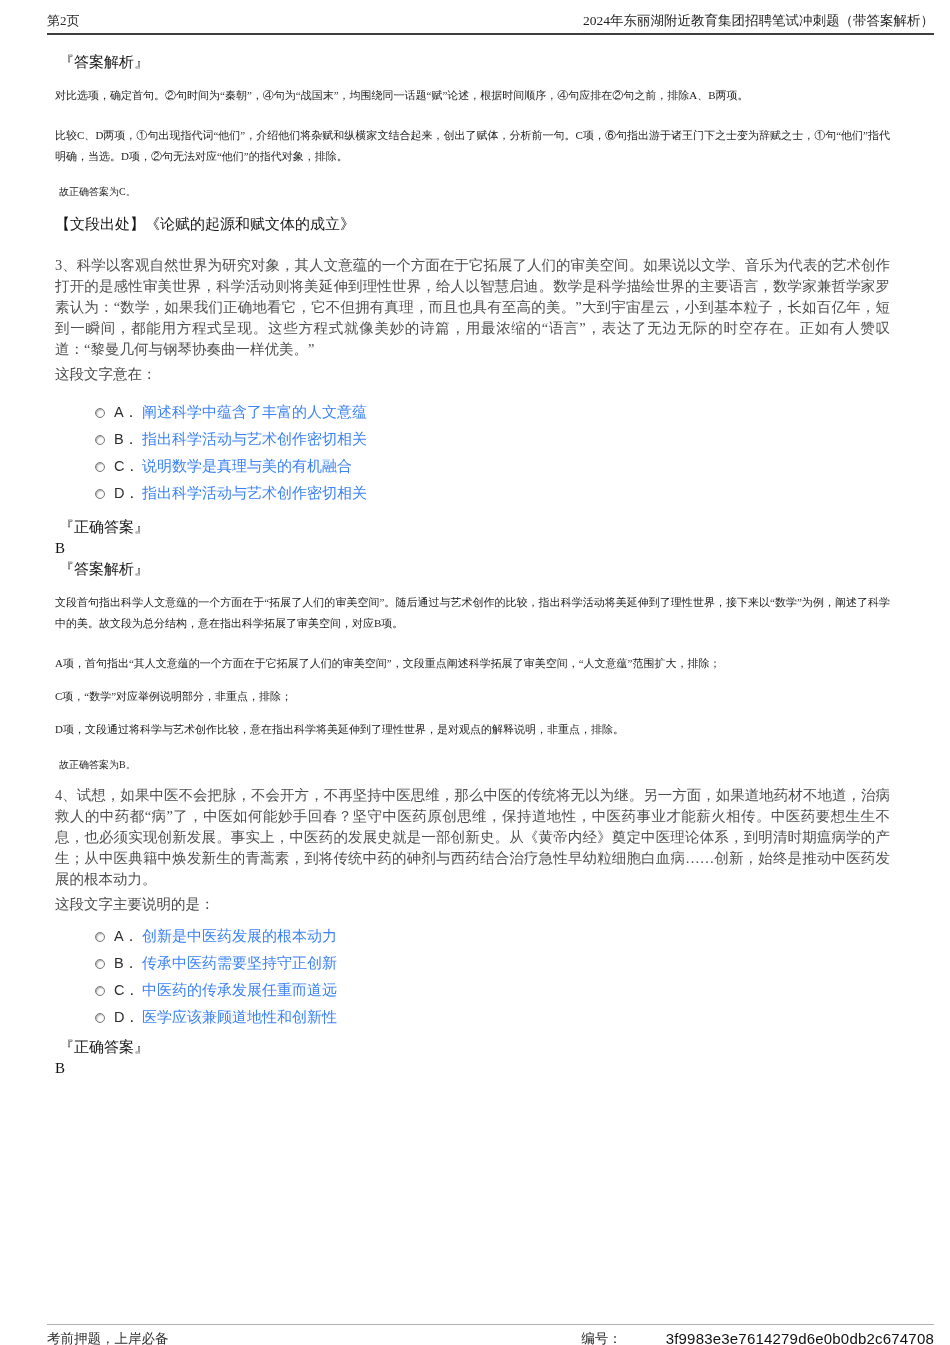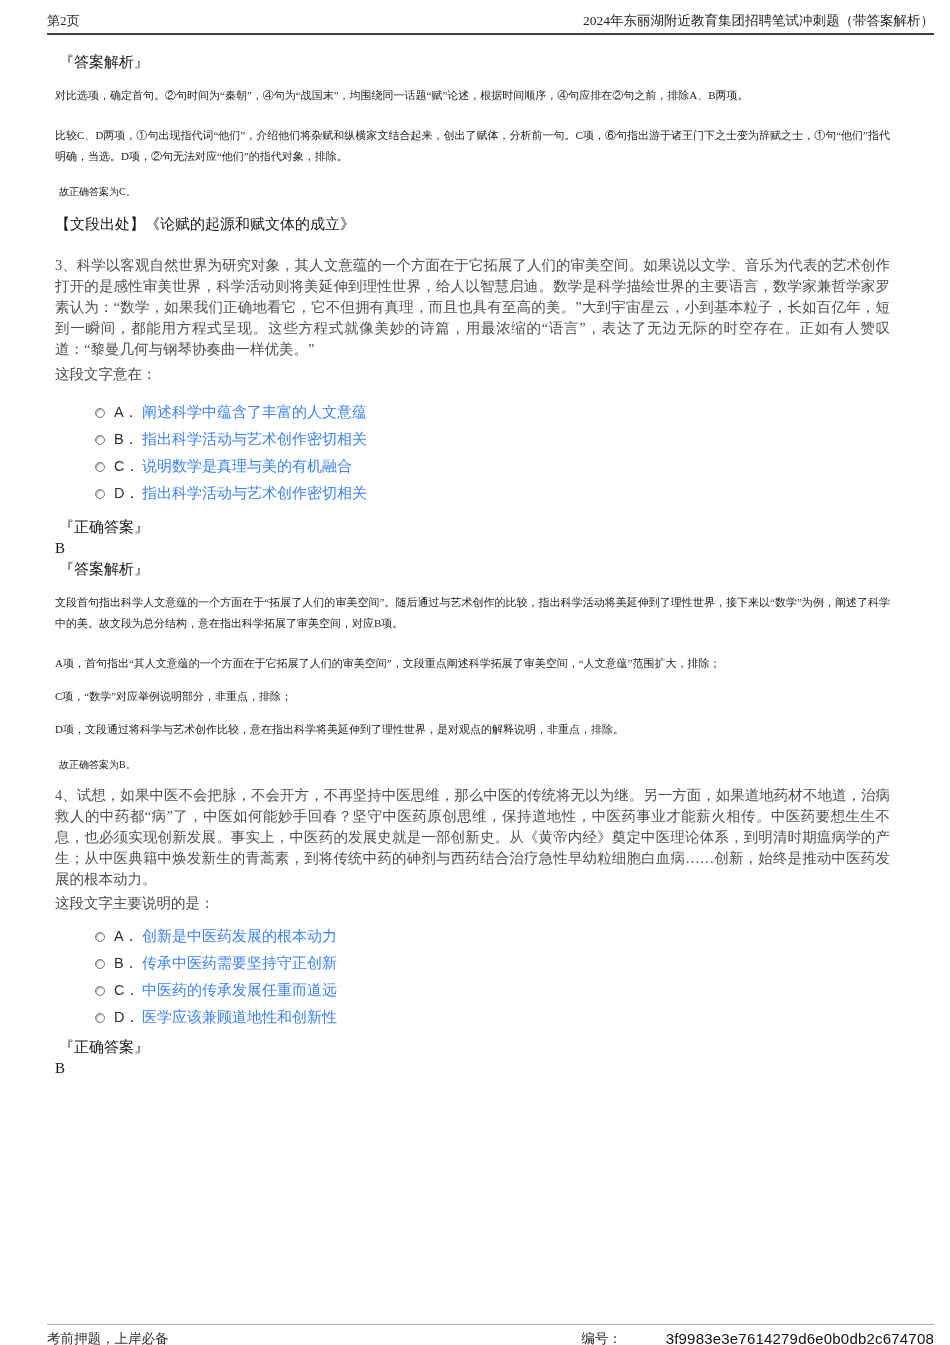--- a/index.html
+++ b/index.html
@@ -64,21 +64,21 @@
   .mt-first { margin-top:6px; }
   .mt-para  { margin-top:12px; }
   .mt-para2 { margin-top:19px; }
   .mt-concl { margin-top:14px; }
   .mt-src   { margin-top:12px; }
   .mt-stem3 { margin-top:20px; }
   .mt-prompt{ margin-top:4px; }
   .mt-opts  { margin-top:14px; }
   .mt-corr  { margin-top:10px; }
   .mt-stem4 { margin-top:10px; }
-  .mt-prompt4{ margin-top:4px;font-family:Liberation Mono, monospace; }
+  .mt-prompt4{ margin-top:4px; }
   .mt-opts4 { margin-top:8px; }
   .mt-corr4 { margin-top:6px; }
   
   .footer {
     position:absolute; top:1308px; left:47px; right:16px;
     border-top:1px solid #b0b0b0;
     padding-top:5px;
     display:flex; justify-content:space-between; align-items:baseline;margin-top:16px;
   }
   .footer .slogan { font-size:13.5px; color:#2c2c2c; }

